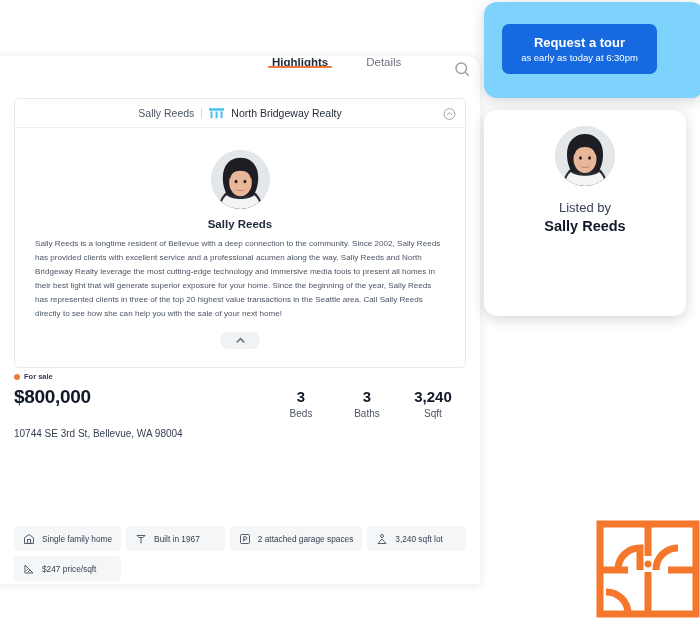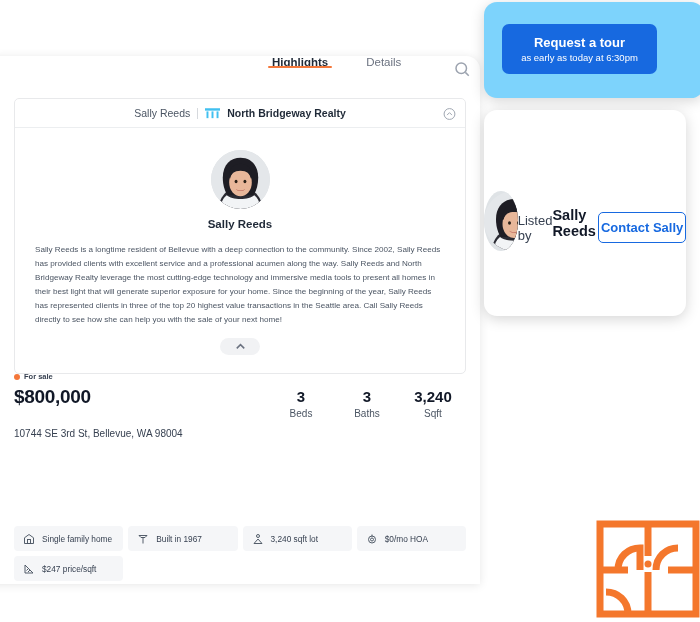--- a/index.html
+++ b/index.html
@@ -55,38 +55,38 @@
   }
   .agent-head {
     height: 29px; display: flex; align-items: center;
     justify-content: center; position: relative;
     border-bottom: 1px solid #eceef0;
   }
   .agent-head-inner { display: flex; align-items: center; gap: 7px; }
   .agent-name-sm { font-size: 10.5px; color: #4b5563; }
   .divider-v { width: 1px; height: 11px; background: #d6d9dd; }
   .bridge-icon { width: 15px; height: 11px; display: block; }
-  .brokerage { font-size: 10.5px; font-weight: bold; color: #1f2937; }
+  .brokerage { font-size: 10.5px; font-weight: normal; color: #1f2937; }
   .collapse-chevron {
     position: absolute; right: 9px; top: 50%;
     transform: translateY(-50%);
     width: 13px; height: 13px; color: #9ca3af;
   }
   .agent-body { padding: 22px 20px 16px; }
   .avatar-lg {
     width: 59px; height: 59px; border-radius: 50%;
     margin: 0 auto; display: block; overflow: hidden;
     background: #dfe3e6;
   }
   .agent-fullname {
     text-align: center; font-size: 11.5px; font-weight: bold;
     color: #1f2937; margin-top: 9px;
   }
   .agent-bio {
-    margin-top: 13px;
+    margin-top: 7px;
     font-size: 8.1px; line-height: 1.72;
     color: #4b5563; text-align: left;
   }
   .collapse-pill-wrap {
     display: flex; justify-content: center;
     margin-top: 12px; padding-bottom: 2px;
   }
   .collapse-pill {
     width: 40px; height: 17px; border-radius: 9px;
     background: #f1f2f4; display: flex;
@@ -149,21 +149,21 @@
     border: none; cursor: pointer;
   }
   .tour-btn-title { font-size: 13px; font-weight: bold; color: #fff; }
   .tour-btn-sub { font-size: 9.5px; color: #fff; margin-top: 2px; }
 
   .listed-card {
     position: absolute; left: 484px; top: 110px;
     width: 202px; height: 206px;
     background: #fff; border-radius: 13px;
     box-shadow: 0 3px 14px rgba(0,0,0,0.17);
-    display: flex; 
+    display: flex; flex-direction: column;
     align-items: center; padding-top: 16px;
   }
   .avatar-md {
     width: 60px; height: 60px; border-radius: 50%;
     overflow: hidden; background: #dfe3e6;
   }
   .listed-by { font-size: 13px; color: #374151; margin-top: 14px; }
   .listed-name { font-size: 14.5px; font-weight: bold; color: #111827; margin-top: 3px; }
   .contact-btn {
     margin-top: 13px; width: 155px; height: 31px;
@@ -291,32 +291,31 @@
       </div>
       <div class="feature">
         <svg class="feature-icon" viewBox="0 0 24 24" fill="none" stroke="currentColor" stroke-width="1.9">
           <path d="M4 5h16l-4 4H8z"></path>
             <line x1="12" y1="9" x2="12" y2="21"></line>
         </svg>
         <span class="feature-lbl">Built in 1967</span>
       </div>
       <div class="feature">
         <svg class="feature-icon" viewBox="0 0 24 24" fill="none" stroke="currentColor" stroke-width="1.9">
+          <rect x="3" y="3" width="18" height="18" rx="2"></rect>
+          <path d="M9.5 17V7.5h3.2a3 3 0 0 1 0 6H9.5" stroke-width="2"></path>
+        </svg>
+        <span class="feature-lbl">2 attached garage spaces</span>
+      </div>
+      <div class="feature">
+        <svg class="feature-icon" viewBox="0 0 24 24" fill="none" stroke="currentColor" stroke-width="1.9">
           <circle cx="12" cy="6" r="3"></circle>
             <path d="M4 21l8-9 8 9z"></path>
         </svg>
         <span class="feature-lbl">3,240 sqft lot</span>
-      </div>
-      <div class="feature">
-        <svg class="feature-icon" viewBox="0 0 24 24" fill="none" stroke="currentColor" stroke-width="1.9">
-          <circle cx="12" cy="13" r="7"></circle>
-            <path d="M12 3v4"></path>
-            <circle cx="12" cy="13" r="3"></circle>
-        </svg>
-        <span class="feature-lbl">$0/mo HOA</span>
       </div>
       <div class="feature">
         <svg class="feature-icon" viewBox="0 0 24 24" fill="none" stroke="currentColor" stroke-width="1.9">
           <path d="M4 4v16h16z"></path>
             <line x1="7" y1="15" x2="10" y2="12"></line>
             <line x1="10" y1="18" x2="14" y2="14"></line>
         </svg>
         <span class="feature-lbl">$247 price/sqft</span>
       </div>
     </div>
@@ -346,21 +345,20 @@
           <path d="M18.5 26c0-8 5-12 11.5-12s11.5 4 11.5 12c0 2-1 3-1 3-1-5-4-8-10.5-8s-9.5 3-10.5 8c0 0-1-1-1-3z" fill="#1e1d24"></path>
           <ellipse cx="25.5" cy="32" rx="1.5" ry="1.7" fill="#2b2118"></ellipse>
           <ellipse cx="34.5" cy="32" rx="1.5" ry="1.7" fill="#2b2118"></ellipse>
           <path d="M25 39.5c2 2.2 8 2.2 10 0-1.5 3-8.5 3-10 0z" fill="#b5574f"></path>
           <path d="M16 46c-4 3-6 8-6 14h40c0-6-2-11-6-14-5 5-23 5-28 0z" fill="#f2f4f6"></path>
         </g>
       </svg>
     </div>
     <div class="listed-by">Listed by</div>
     <div class="listed-name">Sally Reeds</div>
-    <button class="contact-btn">Contact Sally</button>
   </div>
 
   <svg class="puzzle" viewBox="0 0 104 106" fill="none" stroke="#f4772c" stroke-width="7">
     <path d="M4 12h96v90H4z"></path>
     <path d="M52 12v32"></path>
     <path d="M52 60v42"></path>
     <path d="M4 58h28"></path>
     <path d="M72 58h28"></path>
     <path d="M22 58c0-13 10-22 22-22v22"></path>
     <path d="M60 58c0-13 10-22 22-22"></path>

